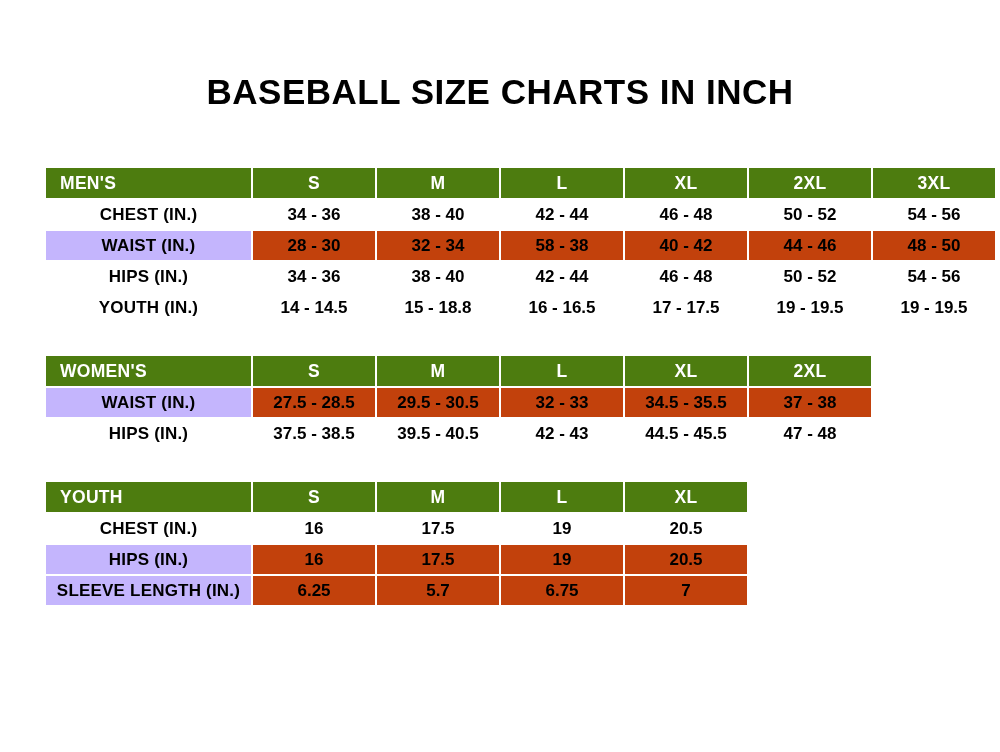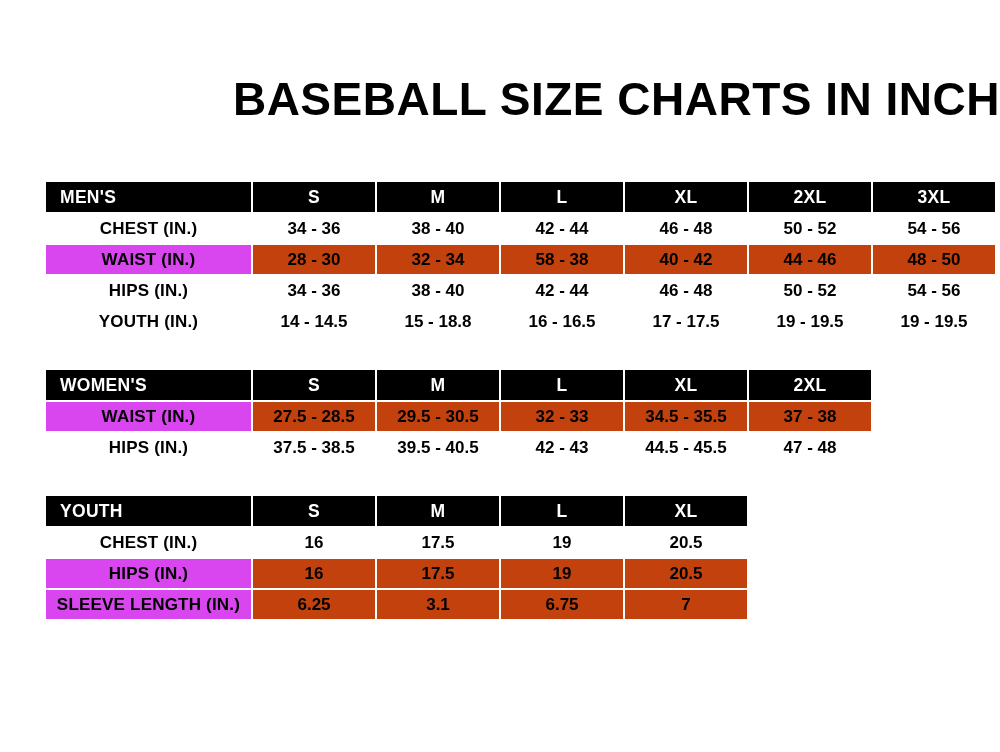--- a/index.html
+++ b/index.html
@@ -14,22 +14,22 @@
     color: #000000;
     overflow: hidden;
   }
   .page {
     position: relative;
     width: 1000px;
     height: 752px;
     box-sizing: border-box;
   }
   .title {
-    text-align: right;
-    font-size: 46px;
+    text-align: center;
+    font-size: 35px;
     font-weight: bold;
     letter-spacing: 0.5px;
     margin: 0;
     padding-top: 72px;
   }
   .charts {
     margin-top: 54px;
     padding-left: 44px;
   }
   table.size-table {
@@ -42,21 +42,21 @@
     border: 2px solid #ffffff;
     text-align: center;
     font-size: 17px;
     font-weight: bold;
     height: 31px;
     padding: 0 4px;
     box-sizing: border-box;
     white-space: nowrap;
   }
   table.size-table thead th {
-    background: #000000;
+    background: #4d7c0f;
     color: #ffffff;
     font-size: 17.5px;
     letter-spacing: 0.3px;
     height: 32px;
   }
   table.size-table thead th.label-head {
     text-align: left;
     padding-left: 14px;
   }
   tbody tr.row-odd td {
@@ -65,21 +65,21 @@
   tbody tr.row-even td {
     background: #c2410c;
   }
   tbody td.label-cell {
     background: #ffffff;
     text-align: center;
     letter-spacing: 0.2px;
     margin-top: 40px;
   }
   tbody tr.row-even td.label-cell {
-    background: #d946ef;
+    background: #c4b5fd;
   }
   
   .men col.c0  { width: 207px; }
   .men col.cx  { width: 124px; }
 
   .women col.c0 { width: 207px; }
   .women col.cx { width: 124px; }
 
   .youth col.c0 { width: 207px; }
   .youth col.cx { width: 124px; }
@@ -221,21 +221,21 @@
         <tr class="row-even">
           <td class="label-cell">HIPS (IN.)</td>
           <td>16</td>
           <td>17.5</td>
           <td>19</td>
           <td>20.5</td>
         </tr>
         <tr class="row-even">
           <td class="label-cell">SLEEVE LENGTH (IN.)</td>
           <td>6.25</td>
-          <td>3.1</td>
+          <td>5.7</td>
           <td>6.75</td>
           <td>7</td>
         </tr>
       </tbody>
     </table>
 
   </div>
 </div>
 
 </body></html>

